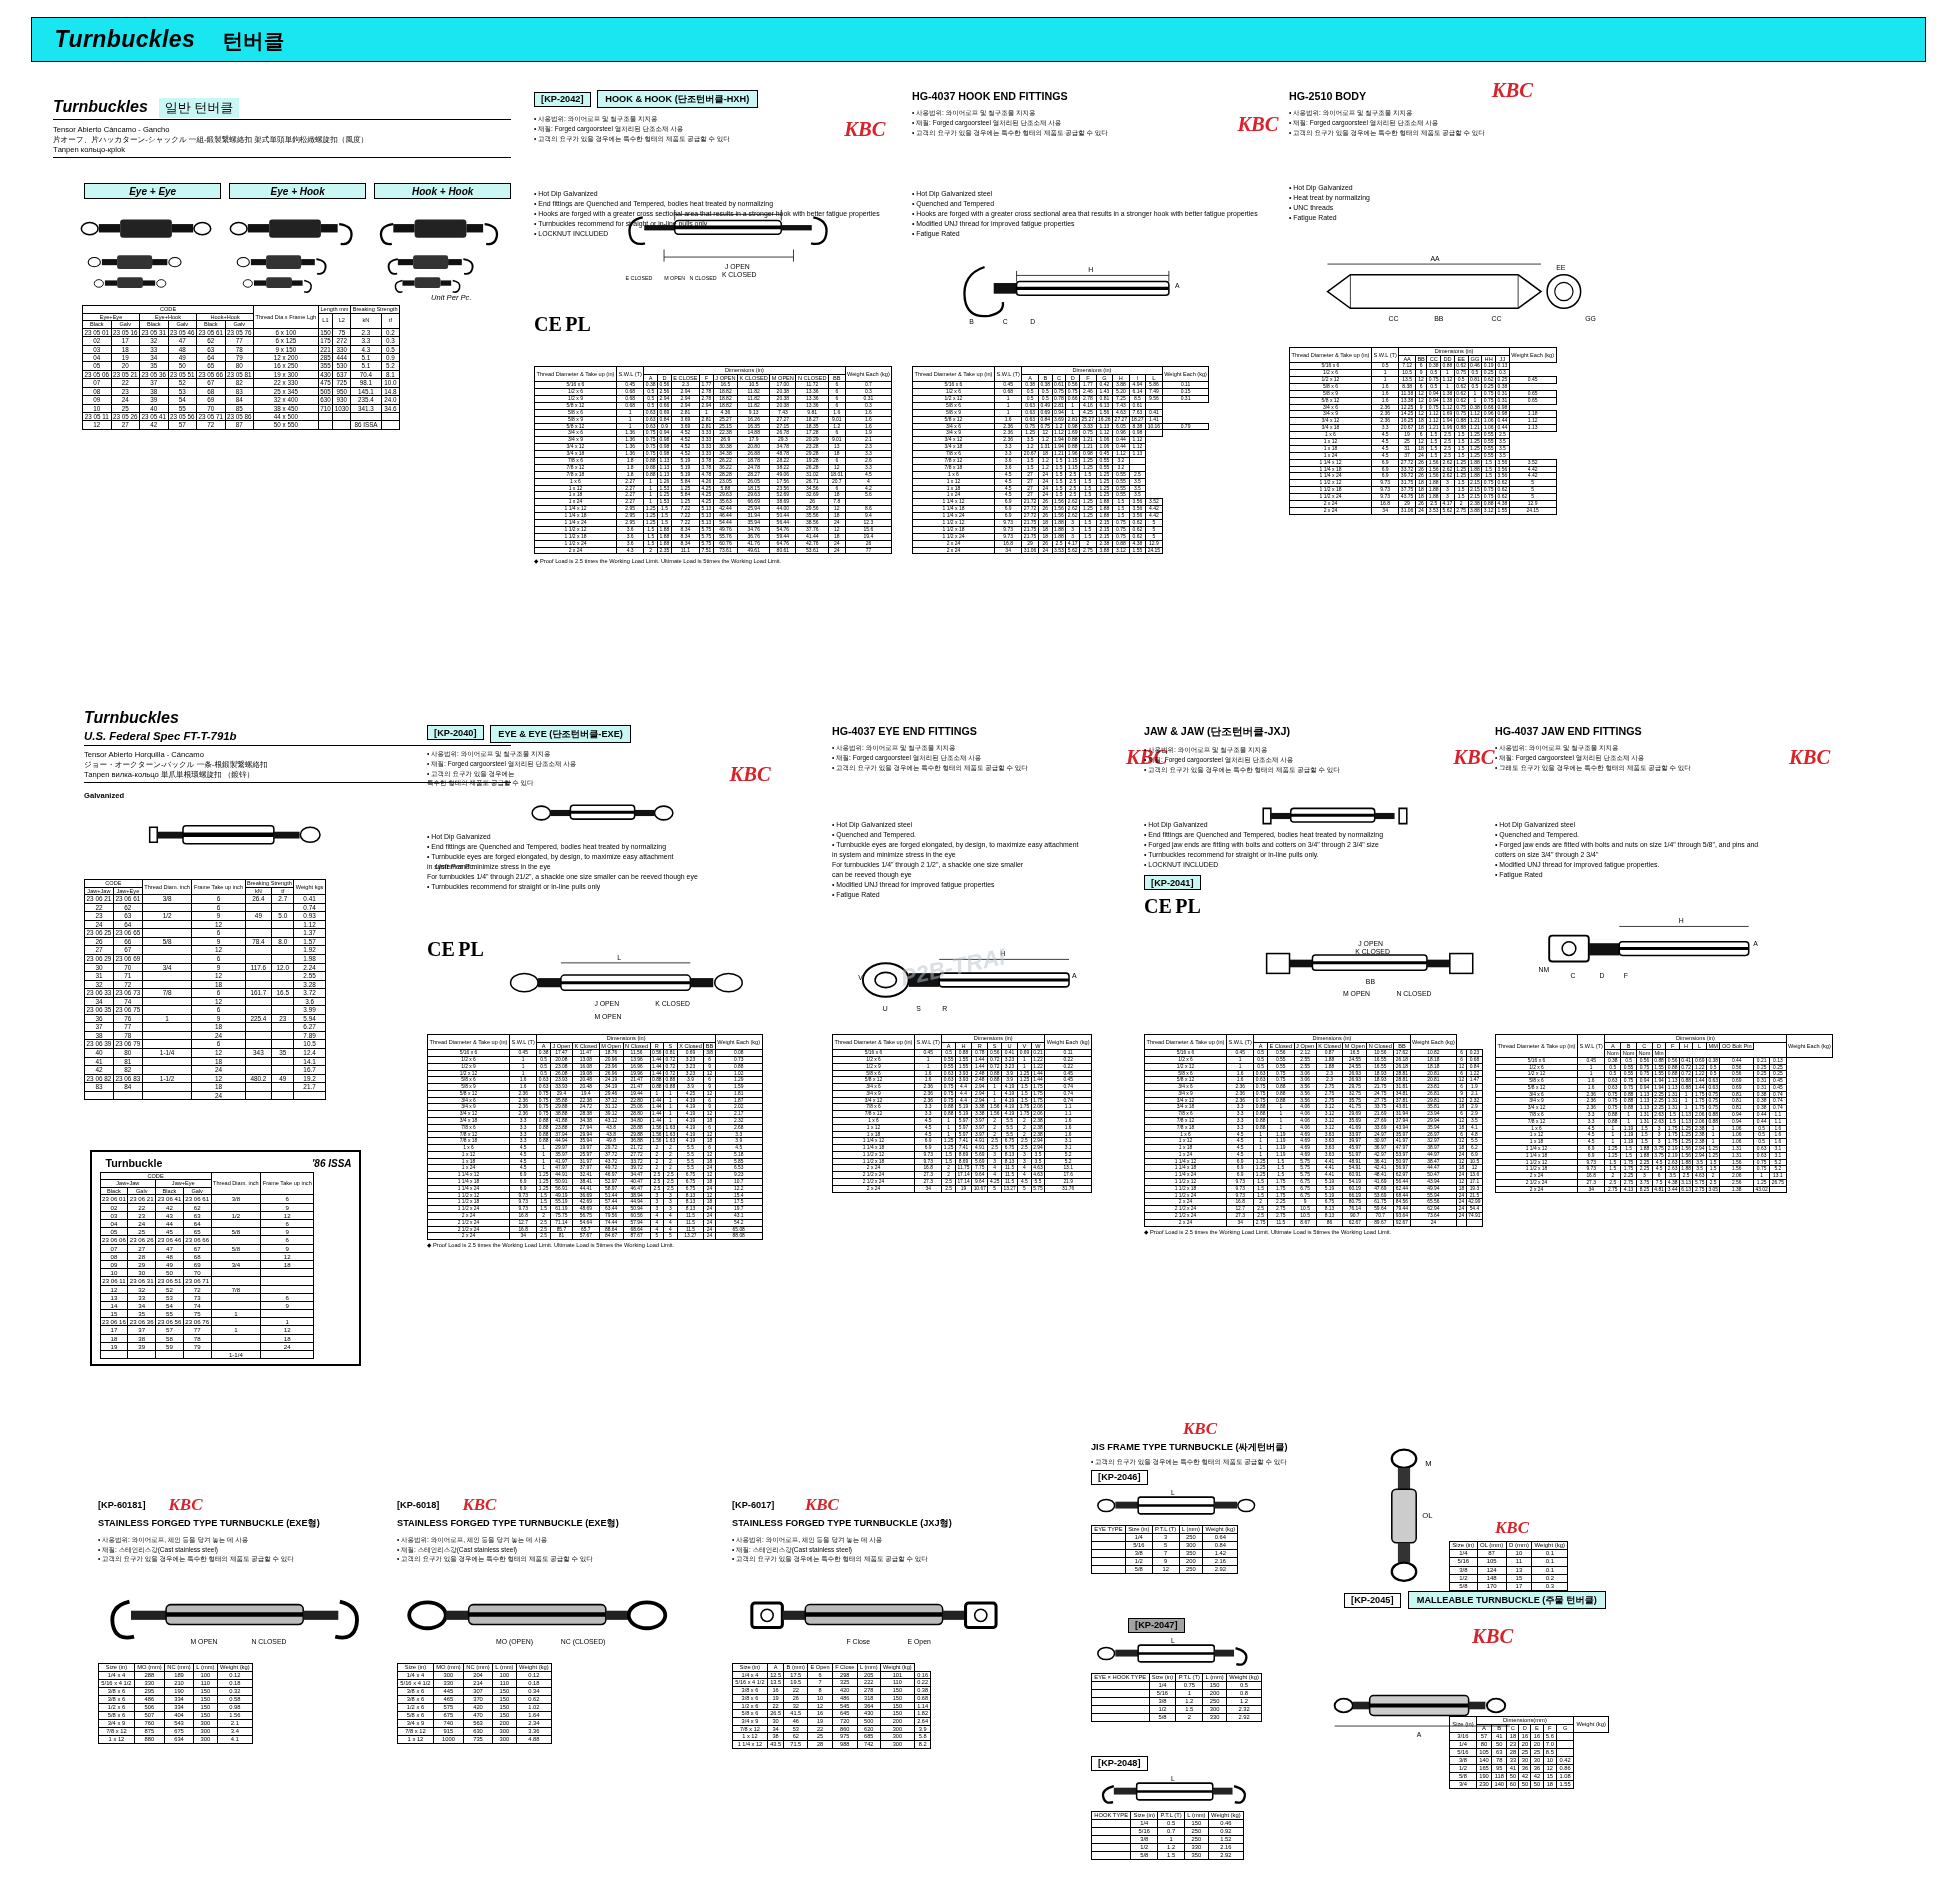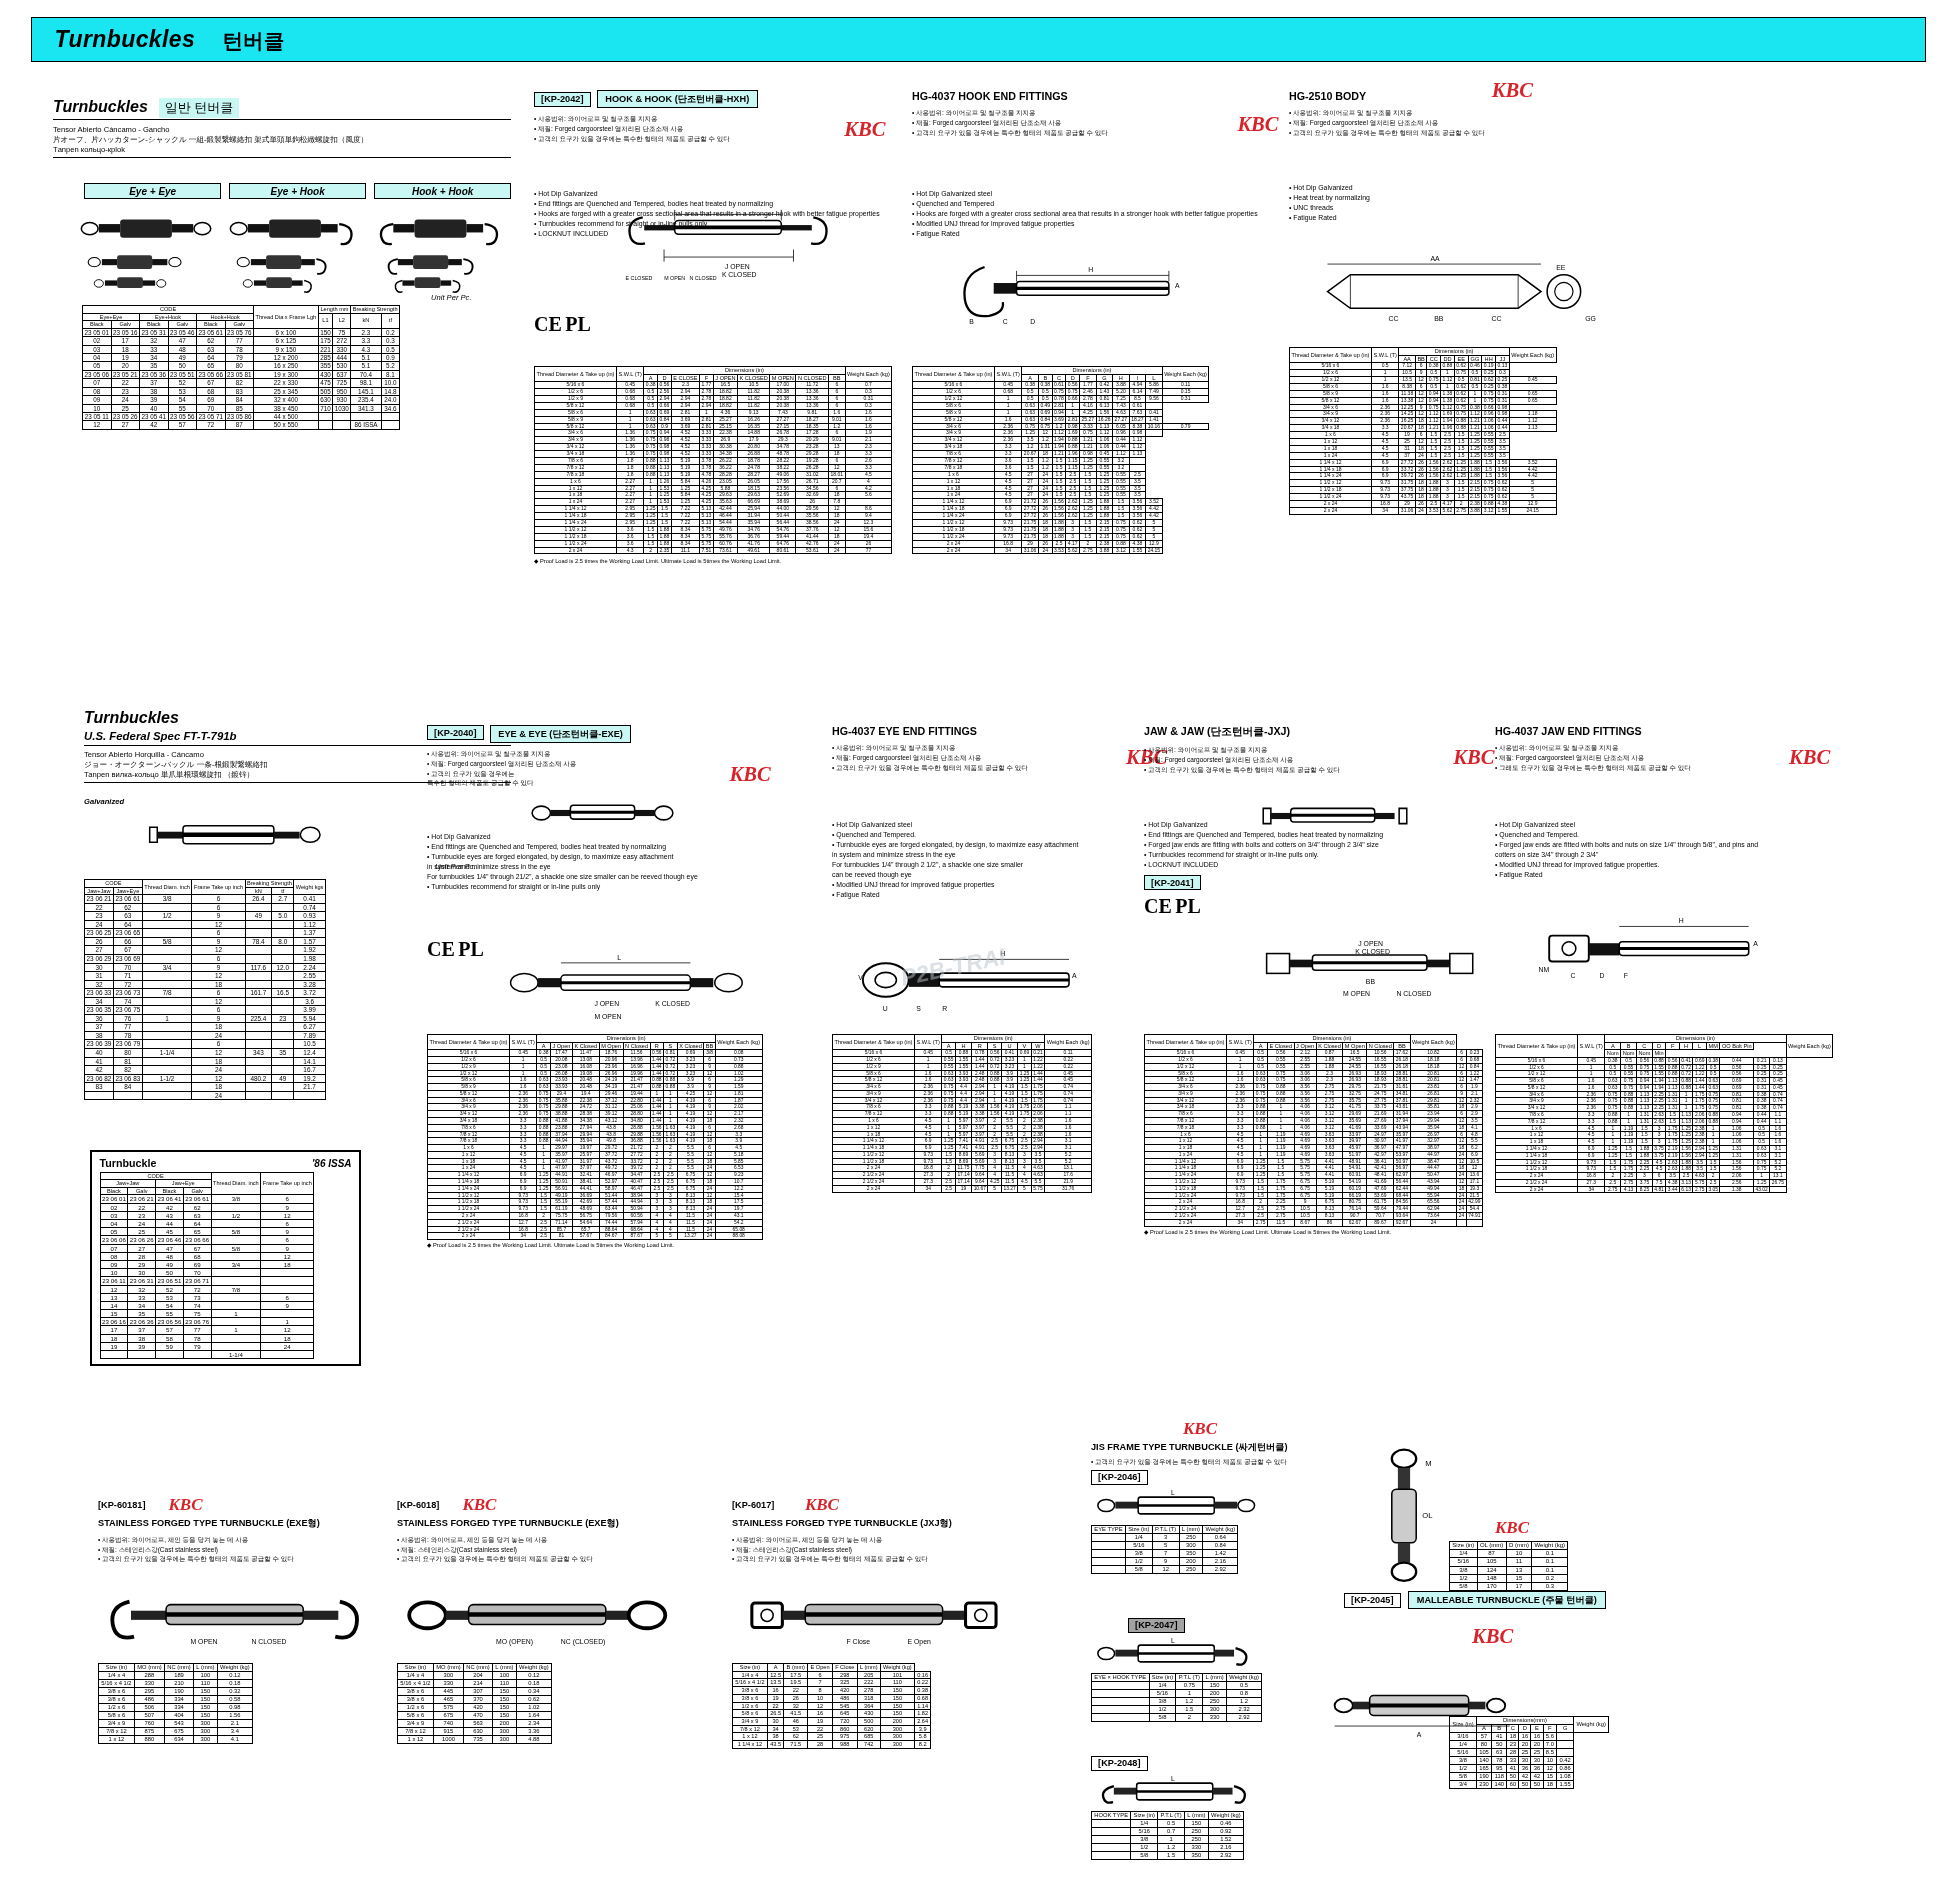--- a/index.html
+++ b/index.html
@@ -325,21 +325,21 @@
   </div>
 
   <div class="blk" style="left:84px;top:709px;width:473px;">
     <div class="sec-title">Turnbuckles</div>
     <div class="sec-sub" style="margin-top:3.1px;">U.S. Federal Spec FT-T-791b</div>
     <div style="border-bottom:1.5px solid #000;width:427px;margin-top:3.1px;"></div>
     <div class="small" style="margin-top:3.8px;">Tensor Abierto Horquilla - Cáncamo</div>
     <div class="small">ジョー・オークターン-バックル 一条-根鍛製繋螺絡扣</div>
     <div class="small">Таnpen вилка-кольцо 単爪単根環螺旋扣 （鍍锌）</div>
     <div style="border-bottom:1.5px solid #000;width:427px;margin-top:1.5px;"></div>
-    <div class="small" style="margin-top:14px;font-weight:bold;font-style:italic;">Galvanized</div>
+    <div class="small" style="margin-top:8px;font-weight:bold;">Galvanized</div>
   </div>
 
   <div class="blk" style="left:137px;top:809px;">
     <svg width="198" height="53" viewBox="0 0 260 70">
       <path d="M16 34 l0 -10 l10 0 l0 20 l-10 0 z" fill="none" stroke="#000" stroke-width="2"></path>
       <rect x="26" y="30" width="34" height="9" fill="#111"></rect>
       <rect x="60" y="22" width="120" height="24" rx="4" fill="none" stroke="#000" stroke-width="2"></rect>
       <line x1="60" y1="34" x2="180" y2="34" stroke="#000" stroke-width="6"></line>
       <rect x="180" y="30" width="34" height="9" fill="#111"></rect>
       <ellipse cx="228" cy="34" rx="13" ry="10" fill="none" stroke="#000" stroke-width="2"></ellipse>
@@ -580,21 +580,21 @@
             <td></td>
             <td></td>
             <td></td>
           </tr>
         </tbody>
     </table>
   </div>
 
   <div class="blk" style="left:90px;top:1150px;border:2.3px solid #000;padding:4.6px 7.6px;width:252px;">
     <div style="display:flex;justify-content:space-between;align-items:baseline;">
-      <span style="font-size:10.7px;font-weight:bold;">Turnbuckle</span>
+      <span style="font-size:10.7px;font-weight:bold;margin-left:6px;">Turnbuckle</span>
       <span class="issa">'86 ISSA</span>
     </div>
     <table class="t" style="font-size:6.1px;margin-top:3.1px;">
       <tbody>
           <tr>
         <th colspan="4">CODE</th>
         <th rowspan="3">Thread Diam. inch</th>
         <th rowspan="3">Frame Take up inch</th>
       </tr>
       <tr>

